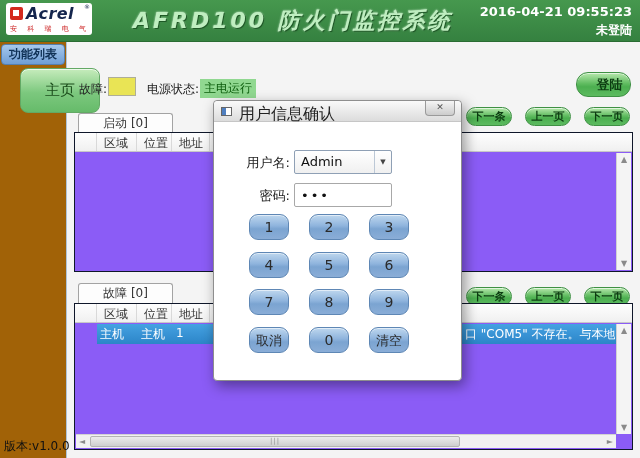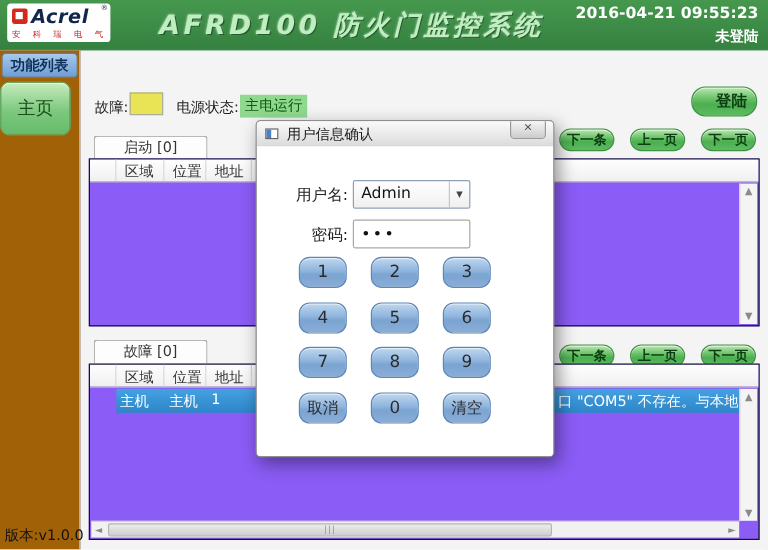--- a/index.html
+++ b/index.html
@@ -20,21 +20,21 @@
   #hdr-title { left:133px; top:6px; font-size:22px; font-weight:bold; font-style:italic; letter-spacing:3px;
     color:#bfeec0; text-shadow:1px 1px 1px #17501f, 0 0 2px #eaffea; white-space:nowrap; }
   #hdr-datetime { right:8px; top:4px; font-size:13px; font-weight:bold; color:#fff; }
   #hdr-login { right:8px; top:22px; font-size:12px; font-weight:bold; color:#fff; }
 
   
   #sidebar { left:0; top:42px; width:67px; height:416px; background:#a16207; border-right:1px solid #aec3d8; }
   #menu-btn { position:absolute; left:1px; top:2px; width:64px; height:21px;
     background:linear-gradient(#a6c8ec,#6f9ed5); border:1px solid #557fae; border-radius:4px;
     font-size:12px; font-weight:bold; color:#0f3156; text-align:center; line-height:19px; }
-  #home-btn { position:absolute; left:0; top:26px; width:59px; height:45px;
+  #home-btn { position:absolute; left:20px; top:26px; width:80px; height:45px;
     background:linear-gradient(#c6ecbc,#7cc87e 55%,#66bb6a); border:1px solid #63a965; border-radius:8px;
     box-shadow:inset 0 1px 0 rgba(255,255,255,.7);
     font-size:15px; color:#1b4c1b; text-align:center; line-height:43px; }
   #version { position:absolute; left:4px; top:396px; font-size:12px; color:#111; white-space:nowrap; }
 
   
   #page-title-bar { left:74px; top:56px; width:560px; height:21px; background:#fdfdfd;
     border:1px solid #9cb8d4; border-radius:10px; font-size:13px; color:#333; text-align:center; line-height:19px; }
   .lbl { font-size:12px; color:#222; white-space:nowrap; }
   #fault-label { left:79px; top:81px; }
@@ -82,21 +82,21 @@
   #fr-area { left:3px; }  #fr-pos { left:44px; }  #fr-addr { left:79px; }  #fr-comm { left:117px; }
   #fr-msg { left:368px; width:150px; overflow:hidden; }
 
   
   #dialog { left:213px; top:100px; width:249px; height:281px; background:#fff;
     border:1px solid #8e8e8e; border-radius:4px; box-shadow:3px 5px 14px rgba(0,0,0,.4); z-index:50; }
   #dlg-titlebar { position:absolute; left:0; top:0; right:0; height:21px;
     background:linear-gradient(#fafafa,#dcdcdc); border-bottom:1px solid #c6c6c6; border-radius:4px 4px 0 0; }
   #dlg-icon { position:absolute; left:7px; top:6px; width:11px; height:9px; border:1px solid #666; background:#fff; }
   #dlg-icon::after { content:""; position:absolute; left:0; top:0; width:4px; height:7px; background:#4f7fc0; }
-  #dlg-title { position:absolute; left:25px; top:3px; font-size:12px; color:#222; }
+  #dlg-title { position:absolute; left:25px; top:3px; font-size:16px; color:#222; }
   #dlg-close { position:absolute; right:6px; top:0; width:30px; height:15px;
     background:linear-gradient(#f5f5f5,#cccccc); border:1px solid #9a9a9a; border-top:none;
     border-radius:0 0 4px 4px; text-align:center; font-size:9px; line-height:13px; color:#555; font-weight:bold; }
   .dlg-label { position:absolute; left:14px; width:62px; text-align:right; font-size:13px; color:#222; }
   #dlg-user-label { top:53px; }
   #dlg-pass-label { top:86px; }
   #dlg-combo { position:absolute; left:80px; top:49px; width:98px; height:24px;
     background:linear-gradient(#fff,#f0f0f0); border:1px solid #8fa0b5; border-radius:2px; }
   #dlg-combo-value { position:absolute; left:6px; top:3px; font-size:13px; color:#111; }
   #dlg-combo-arrow { position:absolute; right:0; top:0; width:17px; height:22px; border-left:1px solid #bcc8d6;

